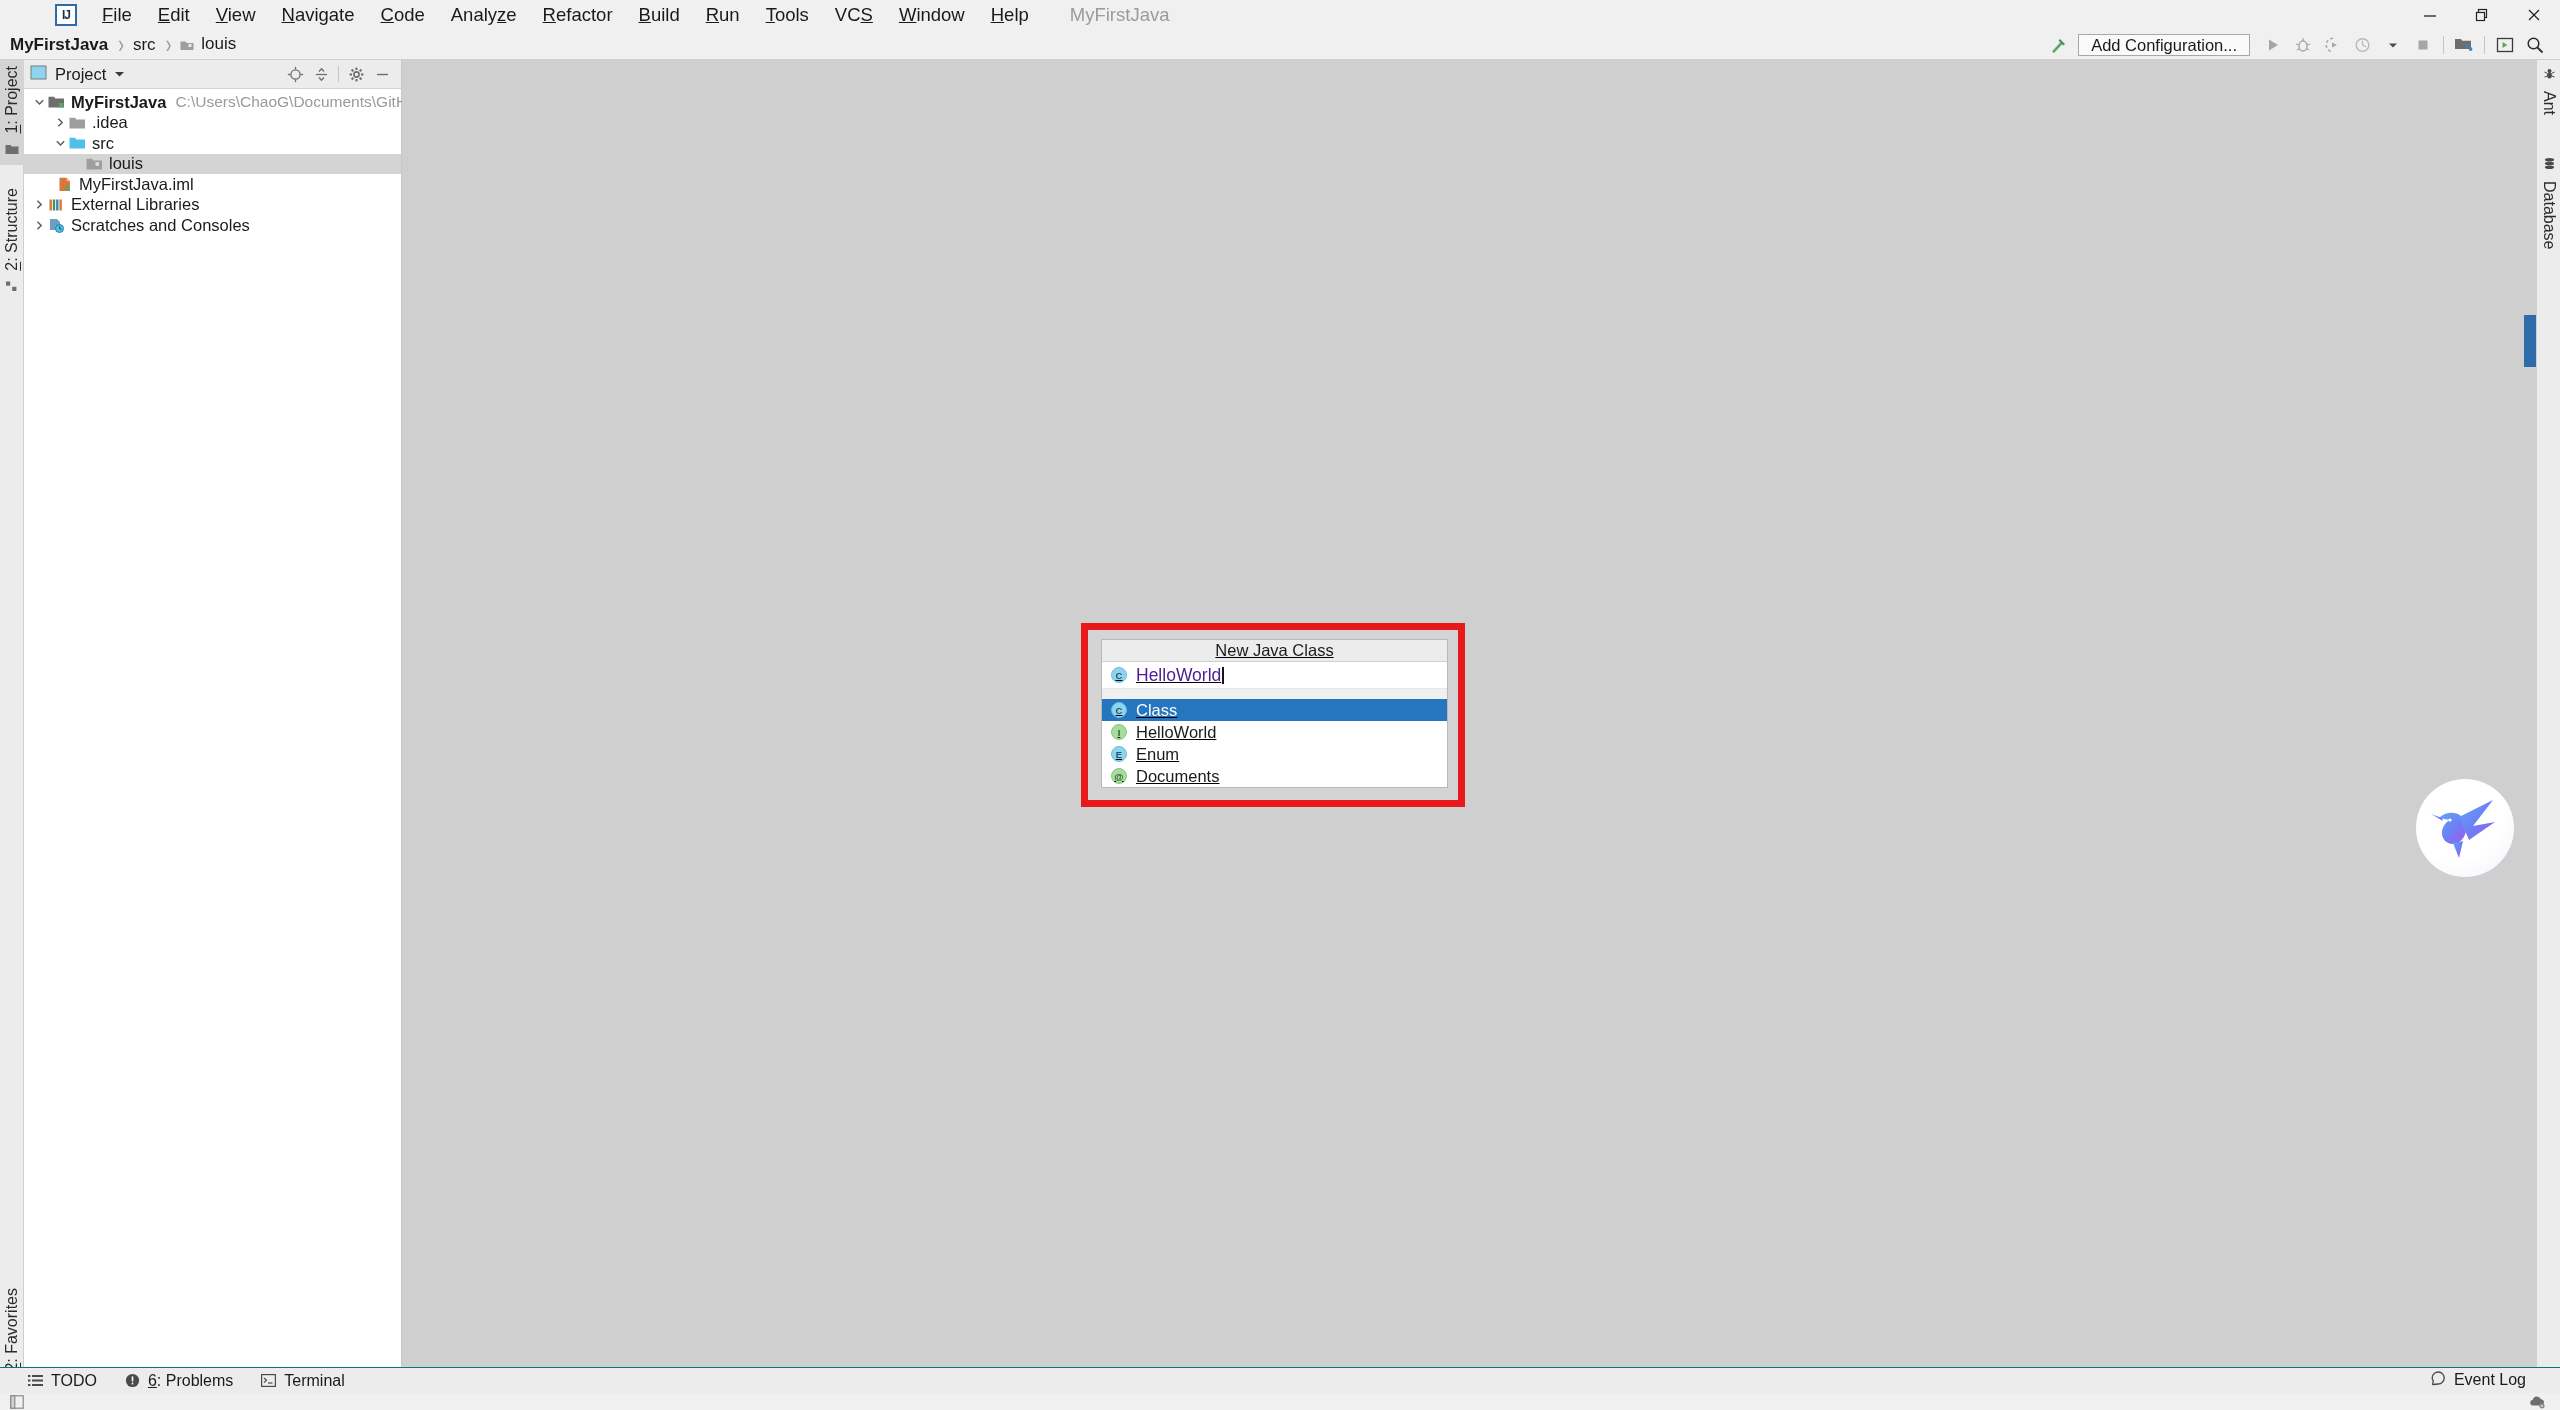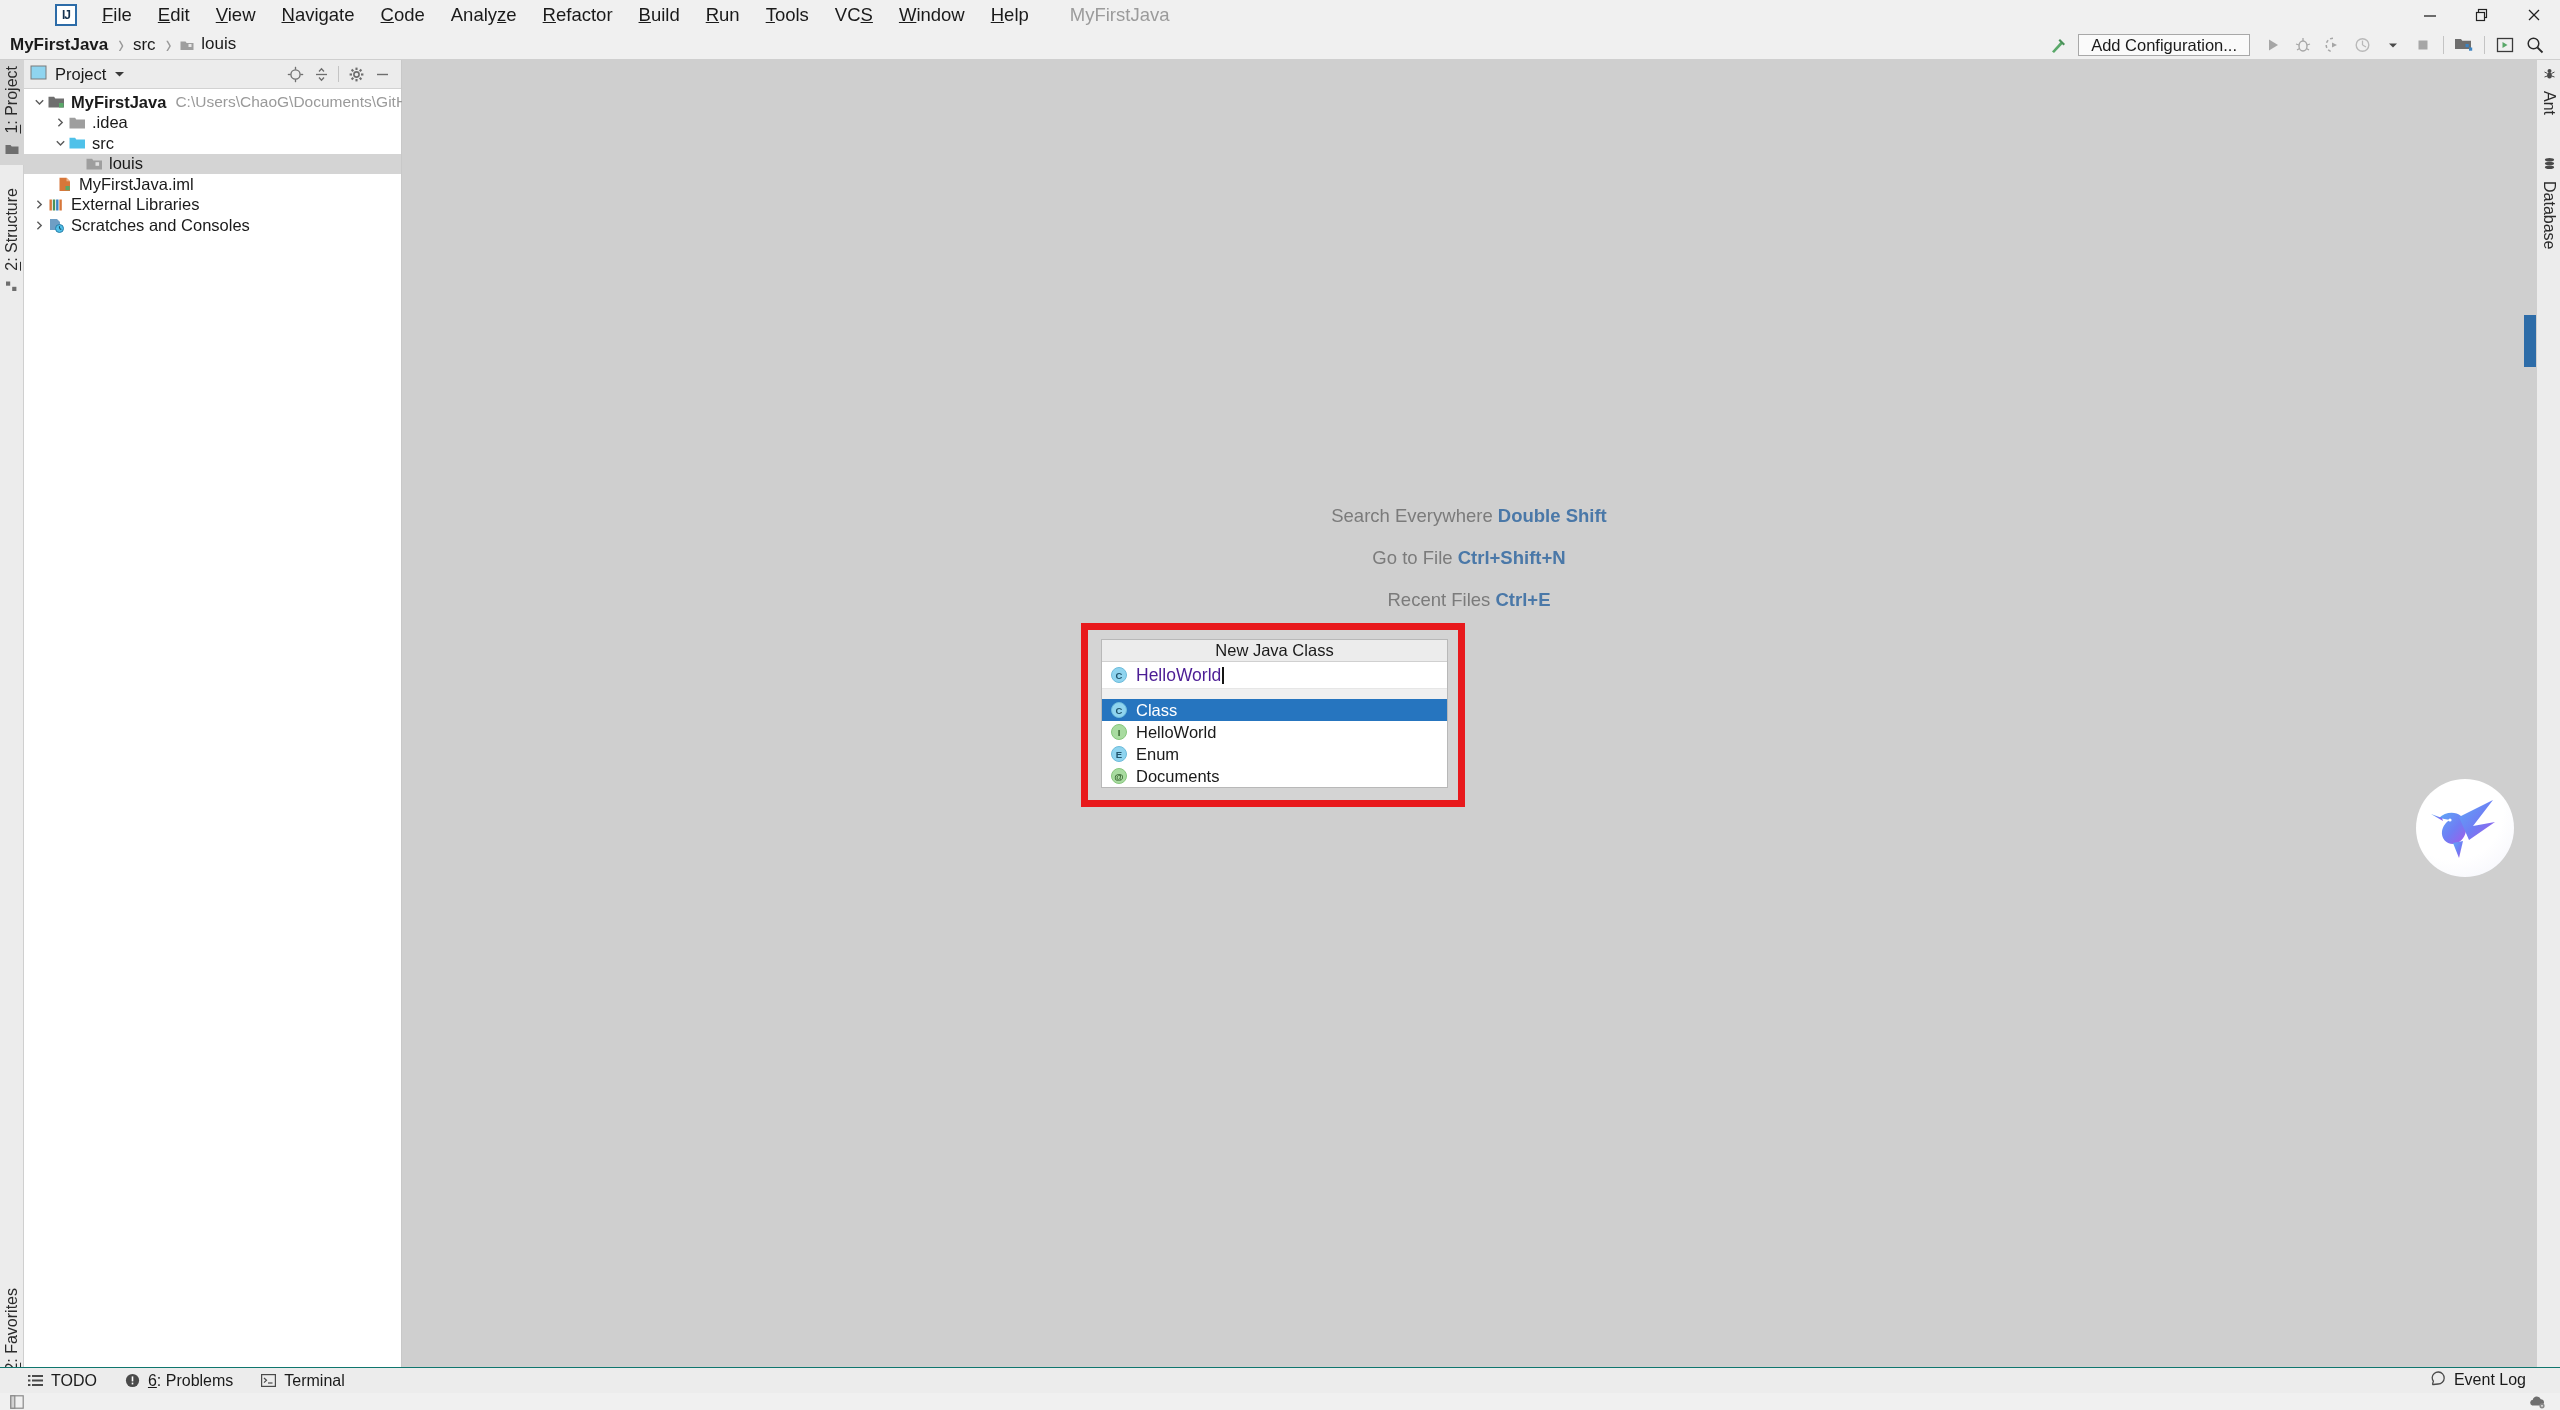--- a/index.html
+++ b/index.html
@@ -169,21 +169,21 @@
 
   
   .dlg-wrap {
     position: absolute; left: 1081px; top: 623px;
     width: 384px; height: 184px;
     border: 7px solid #e8191c; background: #d4d4d4;
     padding: 9px 10px 12px 13px;
   }
   .dlg {
     width: 100%; height: 100%; background: #ffffff;
-    border: 1px solid #b8b8b8; display: flex; flex-direction: column;
+    border: 1px solid #b8b8b8; display: flex; flex-direction: column; text-decoration: underline;
   }
   .dlg-title {
     height: 27px; background: #ececec; border-bottom: 1px solid #d0d0d0;
     display: flex; align-items: center; justify-content: center;
     font-size: 16.5px; color: #1a1a1a;
   }
   .dlg-input {
     height: 32px; background: #ffffff; display: flex; align-items: center;
     padding-left: 9px; border-bottom: 1px solid #e6e6e6;
   }
@@ -571,31 +571,20 @@
             <line x1="11.5" y1="10.5" x2="11.5" y2="8.2" stroke="#1a4e6b" stroke-width="1.1"></line>
             <line x1="11.5" y1="10.5" x2="13.3" y2="11.5" stroke="#1a4e6b" stroke-width="1.1"></line>
           </svg>
         </span>
         <span class="tlabel">Scratches and Consoles</span>
       </div>
     </div>
   </div>
 
   <div class="editor-bg">
-    <div class="hints">
-      <div class="hint">
-        <span>Search Everywhere </span><span class="key">Double Shift</span>
-      </div>
-      <div class="hint">
-        <span>Go to File </span><span class="key">Ctrl+Shift+N</span>
-      </div>
-      <div class="hint">
-        <span>Recent Files </span><span class="key">Ctrl+E</span>
-      </div>
-    </div>
 
     <div class="scroll-mark"></div>
 
     <div class="hummingbird">
       <svg width="72" height="72" viewBox="0 0 72 72">
         <defs>
           <linearGradient id="hbg" x1="0" y1="0" x2="1" y2="1">
             <stop offset="0%" stop-color="#5ea8f7"></stop>
             <stop offset="55%" stop-color="#6f7df4"></stop>
             <stop offset="100%" stop-color="#a45ae8"></stop>

